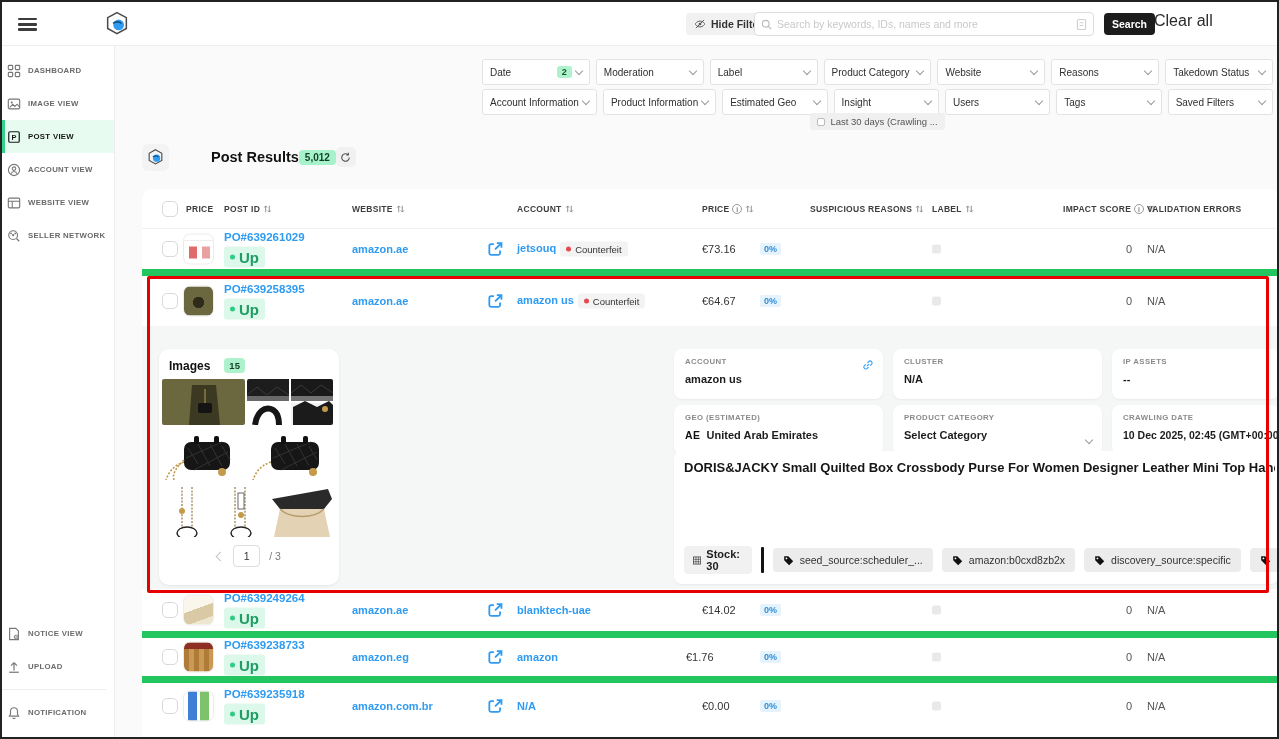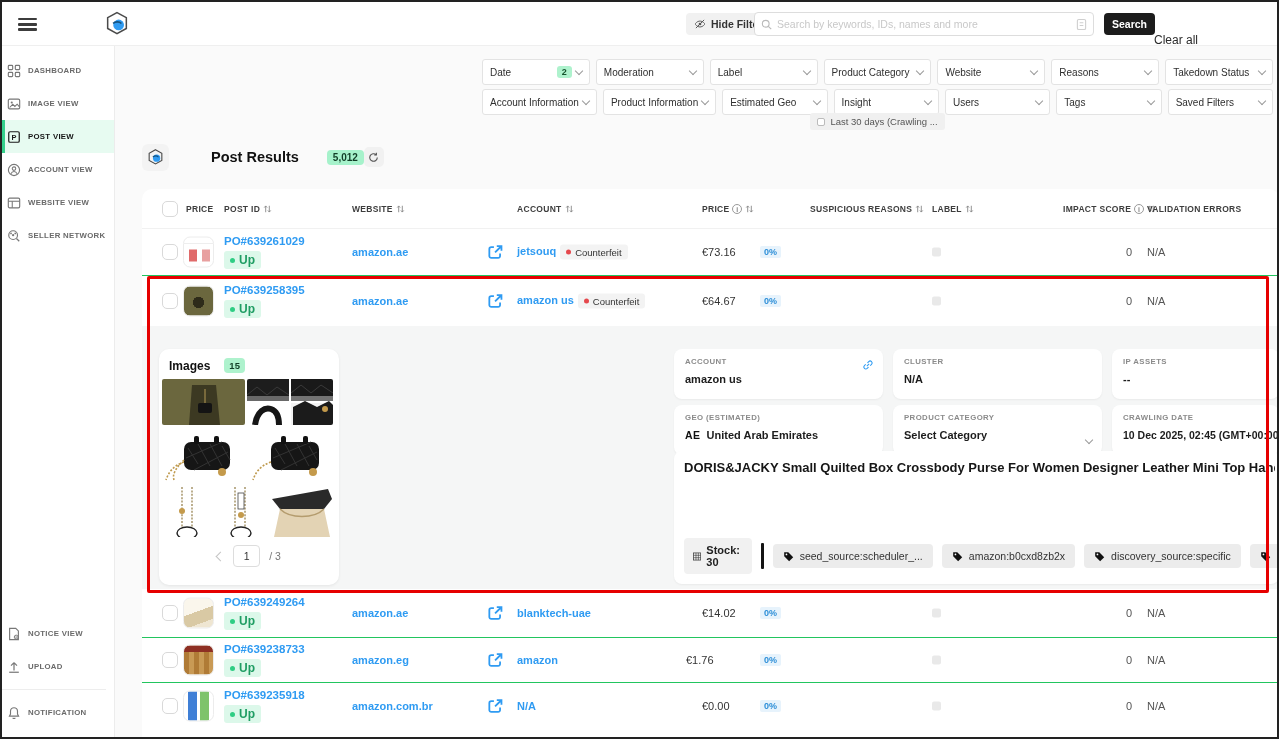--- a/index.html
+++ b/index.html
@@ -10,21 +10,21 @@
   
   .topbar{position:absolute;left:0;top:0;right:0;height:44px;background:#fff;border-bottom:1px solid #efefef;z-index:3}
   .hamburger{position:absolute;left:16px;top:16px;width:19px;height:13px;cursor:pointer}
   .hamburger i{display:block;height:2.4px;background:#3c3c3c;margin-bottom:2.8px;border-radius:1px}
   .applogo{position:absolute;left:101px;top:8px;width:28px;height:28px}
   .hidefilters{position:absolute;left:684px;top:11px;height:22px;display:flex;align-items:center;gap:5px;background:#f1f1f1;border-radius:4px;padding:0 8px;font-size:10.5px;font-weight:bold;color:#333;cursor:pointer}
   .searchwrap{position:absolute;left:752px;top:10px;width:340px;height:24px;border:1px solid #ddd;border-radius:4px;background:#fff;display:flex;align-items:center;padding:0 6px;gap:5px}
   .searchwrap input{flex:1;border:none;outline:none;font-size:10.5px;color:#444;background:transparent;font-family:"Liberation Sans",sans-serif}
   .searchwrap input::placeholder{color:#c8c8c8}
   .btn-search{position:absolute;left:1102px;top:11px;height:22px;padding:0 8px;background:#1c1c1c;color:#fff;font-size:10.5px;font-weight:bold;border:none;border-radius:4px;cursor:pointer;font-family:"Liberation Sans",sans-serif}
-  .clearall{position:absolute;left:1152px;top:31px;font-size:12px;color:#2b2b2b;cursor:pointer}
+  .clearall{position:absolute;left:1152px;top:10px;font-size:16px;color:#2b2b2b;cursor:pointer}
 
   
   .sidebar{position:absolute;left:0;top:44px;bottom:0;width:113px;background:#fff;border-right:1px solid #ececec;z-index:2}
   .nav{padding-top:8px}
   .navitem{position:relative;display:flex;align-items:center;gap:7px;height:33px;padding-left:5px;font-size:7.8px;font-weight:bold;letter-spacing:.3px;color:#6a6a6a;cursor:pointer}
   .navitem svg{flex:0 0 auto}
   .navitem.active{background:#e7fbf1;color:#151515}
   .navitem.active::before{content:"";position:absolute;left:0;top:0;bottom:0;width:3px;background:#35d08c}
   .nav-bottom{position:absolute;left:0;right:8px;bottom:0}
   .nav-divider{border-top:1px solid #ededed;margin:6px 0}
@@ -36,43 +36,43 @@
   .fbox .flabel{flex:1;font-size:10px;color:#2f2f2f;white-space:nowrap;overflow:hidden}
   .fbadge{background:#aef2cd;color:#14532d;font-size:9px;font-weight:bold;border-radius:3px;padding:1px 5px}
   .chev{width:6px;height:6px;border-right:1.4px solid #9a9a9a;border-bottom:1.4px solid #9a9a9a;transform:rotate(45deg);margin-top:-3px;flex:0 0 auto}
   .chiprow{position:absolute;left:480px;top:111px;width:791px;display:flex;justify-content:center}
   .fchip{display:flex;align-items:center;gap:5px;background:#f0f0f0;border-radius:3px;height:17px;padding:0 7px;font-size:9.5px;color:#555}
   .fchip .sq{width:8px;height:8px;border:1px solid #bbb;border-radius:2px;background:#fff}
 
   
   .reshead{position:absolute;left:140px;top:140px;height:30px;display:flex;align-items:center}
   .logocard{width:27px;height:27px;background:#f3f3f3;border-radius:6px;display:flex;align-items:center;justify-content:center;margin-right:42px}
-  .restitle{font-size:14.5px;font-weight:bold;color:#111;margin-right:28px}
+  .restitle{font-size:14.5px;font-weight:bold;color:#111;margin-right:0}
   .rescount{background:#a6f2cb;color:#123e27;font-size:10px;font-weight:bold;border-radius:4px;padding:2px 6px;}
   .refresh{width:20px;height:20px;background:#f1f1f1;border-radius:5px;display:flex;align-items:center;justify-content:center;cursor:pointer}
 
   
   .tcard{position:absolute;left:140px;top:187px;width:1137px;height:548px;background:#fff;border-radius:10px 10px 0 0;z-index:1}
   .thead{position:absolute;left:0;top:0;width:100%;height:40px;border-bottom:1px solid #f1f1f1}
   .th{position:absolute;top:50%;transform:translateY(-50%);font-size:8.5px;font-weight:bold;letter-spacing:.3px;color:#3d3d3d;white-space:nowrap;display:flex;align-items:center;gap:3px}
   .iic{display:inline-block;width:10px;height:10px;border:1px solid #9a9a9a;border-radius:50%;font-size:7px;line-height:9px;text-align:center;color:#888;font-style:normal}
   .iic::after{content:"i"}
-  .trow{position:absolute;left:0;width:100%;border-bottom:1px solid #22c55e}
+  .trow{position:absolute;left:0;width:100%;border-bottom:7px solid #22c55e}
   .trow>*{position:absolute;top:50%;transform:translateY(-50%)}
   .cb{width:16px;height:16px;border:1.4px solid #d9d9d9;border-radius:5px;background:#fff;cursor:pointer}
   .thumb{width:31px;height:31px;border-radius:7px;border:1px solid #ececec;background:#f6f6f6;overflow:hidden;cursor:pointer}
   .t1{background:linear-gradient(180deg,#fff 0 18%,#eee 18% 24%,#fff 24%),#fff;position:relative}
   .t1::after{content:"";position:absolute;left:5px;top:12px;width:8px;height:12px;background:#e06a6a;box-shadow:13px 0 0 #e8a0a0}
   .t2{background:radial-gradient(circle at 50% 55%,#2e2b1a 0 26%,#6b673e 27% 100%)}
   .t3{background:linear-gradient(160deg,#faf6ec 0 45%,#d9c9a4 45% 78%,#efe6d2 78%)}
   .t4{background:linear-gradient(180deg,#8e2f23 0 22%,transparent 22%),repeating-linear-gradient(90deg,#b07b36 0 5px,#c99a55 5px 10px)}
   .t5{background:linear-gradient(90deg,#fff 0 15%,#3f7fd6 15% 45%,#fff 45% 55%,#7ec36b 55% 85%,#fff 85%)}
   .pidw{display:flex;flex-direction:column;gap:4px}
   .pid{font-size:11.5px;font-weight:bold;color:#2f9bf2;text-decoration:none;cursor:pointer;white-space:nowrap}
-  .upb{display:inline-flex;align-items:center;gap:4px;background:#dcf8ea;color:#1f9d63;font-size:12px;font-weight:bold;border-radius:3px;padding:2px 6px;width:max-content}
+  .upb{display:inline-flex;align-items:center;gap:4px;background:#dcf8ea;color:#1f9d63;font-size:15px;font-weight:bold;border-radius:3px;padding:2px 6px;width:max-content}
   .dot{width:5px;height:5px;border-radius:50%;display:inline-block}
   .dot.g{background:#2fcd84}
   .dot.r{background:#e5484d}
   .site{font-size:11px;font-weight:bold;color:#2f9bf2;text-decoration:none;cursor:pointer;white-space:nowrap}
   .extl{width:17px;height:17px;cursor:pointer}
   .acctw{display:flex;flex-direction:row;gap:4px}
   .acct{font-size:11px;font-weight:bold;color:#2f9bf2;text-decoration:none;cursor:pointer;white-space:nowrap}
   .cfb{display:inline-flex;align-items:center;gap:4px;background:#f3f3f3;color:#333;font-size:9.5px;border-radius:3px;padding:2px 6px;width:max-content}
   .price{font-size:11px;color:#333;white-space:nowrap}
   .pct{font-size:9px;font-weight:bold;color:#2e8fd8;background:#e7f3fc;border-radius:2px;padding:1px 4px}
@@ -93,21 +93,21 @@
   .ptotal{font-size:10.5px;color:#777}
   .dcard{position:absolute;background:#fff;border-radius:8px;box-shadow:0 1px 2px rgba(0,0,0,.05);padding:8px 11px}
   .dlabel{font-size:7.8px;font-weight:bold;letter-spacing:.4px;color:#8b8b8b;text-transform:uppercase}
   .dvalue{font-size:11px;font-weight:bold;color:#1c1c1c;margin-top:7px;white-space:nowrap}
   .linkico{position:absolute;right:9px;top:8px;cursor:pointer}
   .selchev{position:absolute;right:10px;bottom:12px}
   .geocode{display:inline-block;font-weight:bold;font-size:10.5px;color:#111;margin-right:6px;letter-spacing:.5px}
   .bigpanel{position:absolute;left:532px;top:125px;width:605px;height:133px;background:#fff;border-radius:8px;box-shadow:0 1px 2px rgba(0,0,0,.05)}
   .ptitle{position:absolute;left:10px;right:4px;top:9px;font-size:13px;font-weight:bold;color:#161616;white-space:nowrap;overflow:hidden}
   .tagrow{position:absolute;left:10px;bottom:10px;display:flex;align-items:center;gap:9px}
-  .stockchip{display:flex;align-items:center;gap:5px;background:#f1f1f1;border-radius:4px;height:36px;padding:0 9px;font-size:11px;font-weight:bold;color:#222}
+  .stockchip{display:flex;align-items:center;gap:5px;background:#f1f1f1;border-radius:4px;height:28px;padding:0 9px;font-size:11px;font-weight:bold;color:#222}
   .vdiv{width:3px;height:26px;background:#141414;border-radius:1px}
   .tagchip{display:flex;align-items:center;gap:6px;background:#ececec;border-radius:4px;height:24px;padding:0 10px;font-size:10.5px;color:#333;white-space:nowrap}
 
   
   .redbox{position:absolute;left:145px;top:274px;width:1122px;height:317px;border:3px solid #e60000;border-radius:2px;z-index:6;pointer-events:none}
 </style>
 </head>
 <body>
 
 <div class="app">

